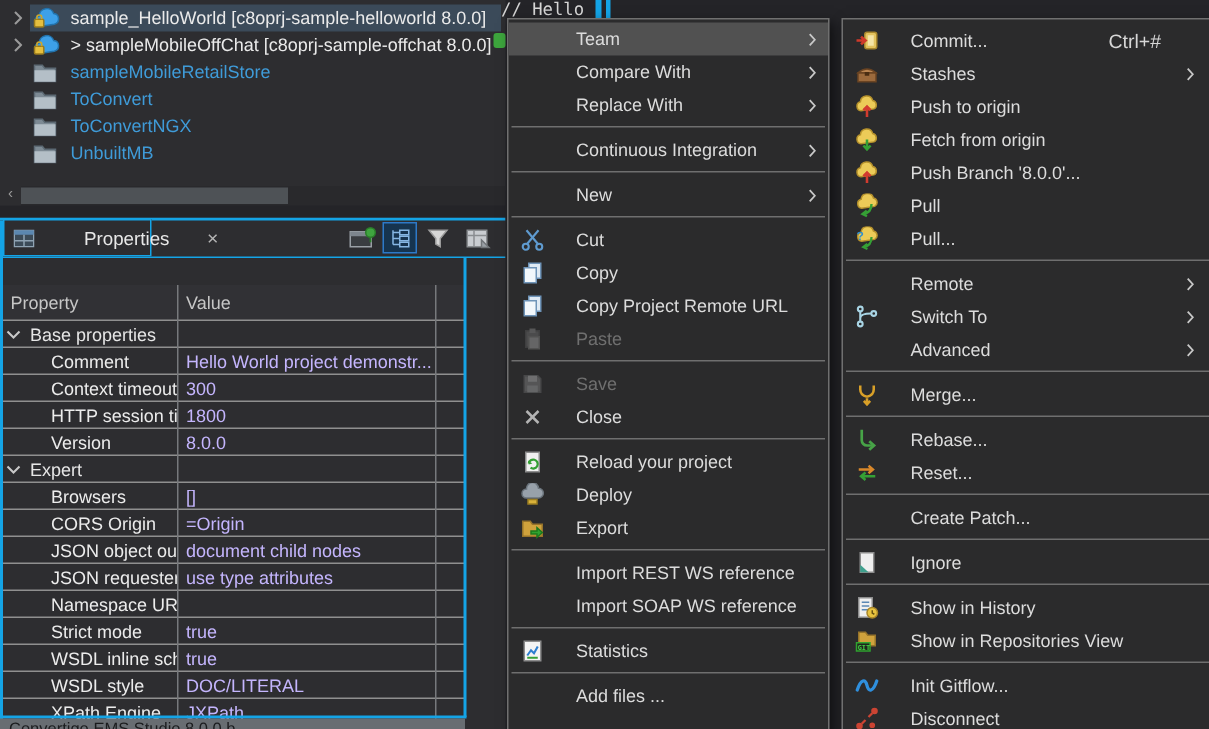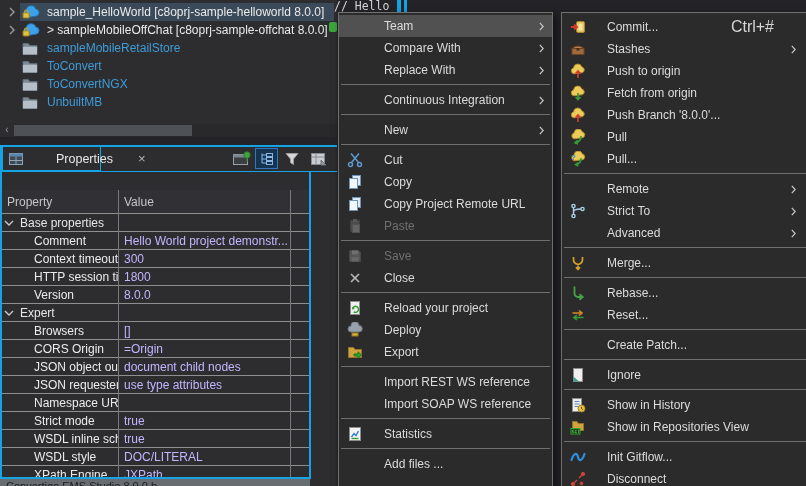--- a/index.html
+++ b/index.html
@@ -62,21 +62,21 @@
   .menu{position:absolute;background:#2b2b2c;border:1px solid #707070;box-shadow:3px 3px 8px rgba(0,0,0,.55);
         padding-top:2px;box-sizing:border-box;}
   #context-menu{left:338px;top:12px;width:215px;height:478px;}
   #team-menu{left:561px;top:12px;width:250px;height:478px;padding-top:3px;}
   .mi{position:relative;display:flex;align-items:center;height:22px;padding-left:6px;font-size:12px;color:#dcdcdc;cursor:default;gap:11px;}
   .mi.hl{background:#515151;}
   .mi.dis{color:#6f6f6f;}
   .mi.dis .mic{opacity:.5;filter:grayscale(60%);}
   .mic{width:20px;height:16px;display:flex;align-items:center;justify-content:center;flex:none;}
   .mlb{margin-left:8px;white-space:nowrap;}
-  .msc{margin-left:auto;margin-right:36px;color:#d6d6d6;font-size:16px;text-align:right;}
+  .msc{margin-left:auto;margin-right:36px;color:#d6d6d6;font-size:13px;text-align:right;}
   .mar{position:absolute;top:7px;display:flex;}
   #context-menu .mar{right:8px;} #team-menu .mar{right:14px;}
   .msep{height:1px;border-top:1px solid #6f6f6f;margin:3px 2px 3px 2px;}
 </style>
 </head>
 <body>
 
 <div id="root">
 
   <div id="tree-panel" style="padding-top: 3px;">
@@ -610,21 +610,21 @@
         <span class="mic">
           <svg width="16" height="16" viewBox="0 0 16 16">
             <g stroke="#a8d4e4" stroke-width="1.4" fill="none">
               <circle cx="3.5" cy="3" r="1.6"></circle>
               <circle cx="3.5" cy="13" r="1.6"></circle>
               <circle cx="12.5" cy="6" r="1.6"></circle>
               <path d="M3.5 4.6v6.8M3.5 9q0-3 7.4-3"></path>
             </g>
           </svg>
         </span>
-        <span class="mlb">Strict To</span>
+        <span class="mlb">Switch To</span>
         <span class="mar">
           <svg width="5" height="9" viewBox="0 0 5 9">
             <polyline points="0.8,0.8 4.2,4.5 0.8,8.2" fill="none" stroke="#c8c8c8" stroke-width="1.2"></polyline>
           </svg>
         </span>
       </div>
       <div class="mi">
         <span class="mic"></span>
         <span class="mlb">Advanced</span>
         <span class="mar">

